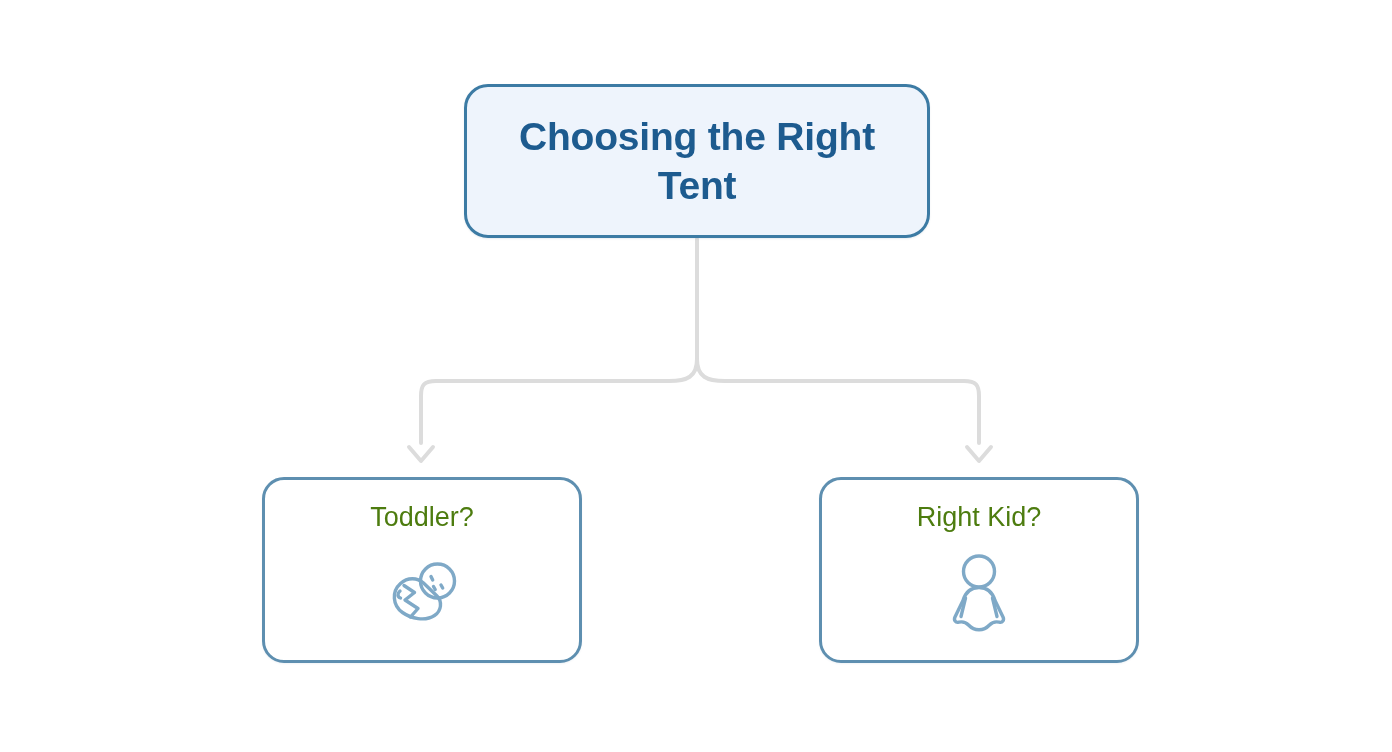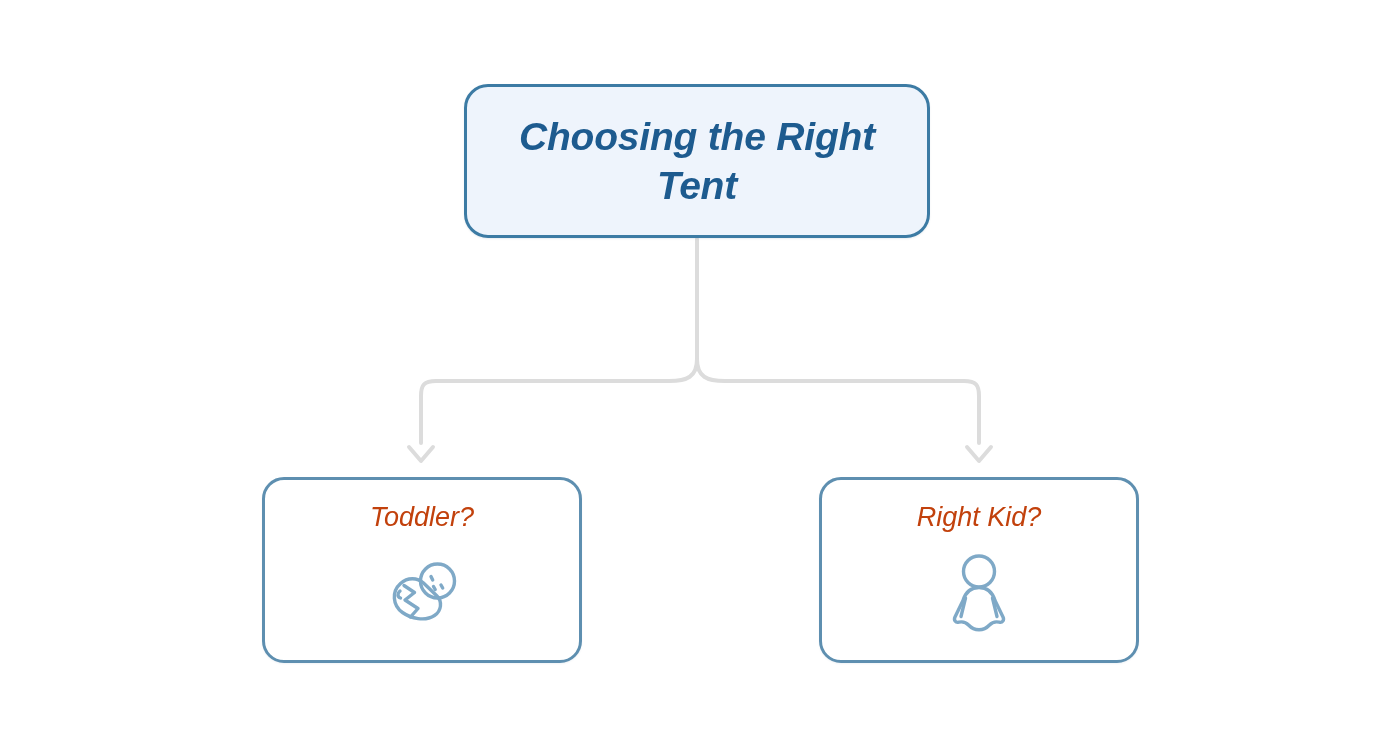--- a/index.html
+++ b/index.html
@@ -12,21 +12,20 @@
     height: 752px;
     font-family: "Liberation Sans", sans-serif;
     -webkit-font-smoothing: antialiased;
     overflow: hidden;
   }
   #canvas {
     position: relative;
     width: 1392px;
     height: 656px;
     background: #ffffff;
-    font-style: italic;
   }
   #connectors {
     position: absolute;
     left: 0;
     top: 0;
     width: 1392px;
     height: 752px;
     pointer-events: none;
   }
 
@@ -70,21 +69,21 @@
     align-items: center;
     box-shadow: 0 1px 2px rgba(60, 100, 140, 0.07);
   }
   .node-child.left  { left: 262px; top: 477px; }
   .node-child.right { left: 819px; top: 477px; }
 
   .node-child-label {
     margin-top: 21px;
     font-size: 27px;
     font-weight: normal;
-    color: #c2410c;
+    color: #4d7c0f;
     text-align: center;
     line-height: 1.2;
   }
   .node-child-icon {
     margin-top: 10px;
     width: 96px;
     height: 96px;
     display: flex;
     align-items: center;
     justify-content: center;

